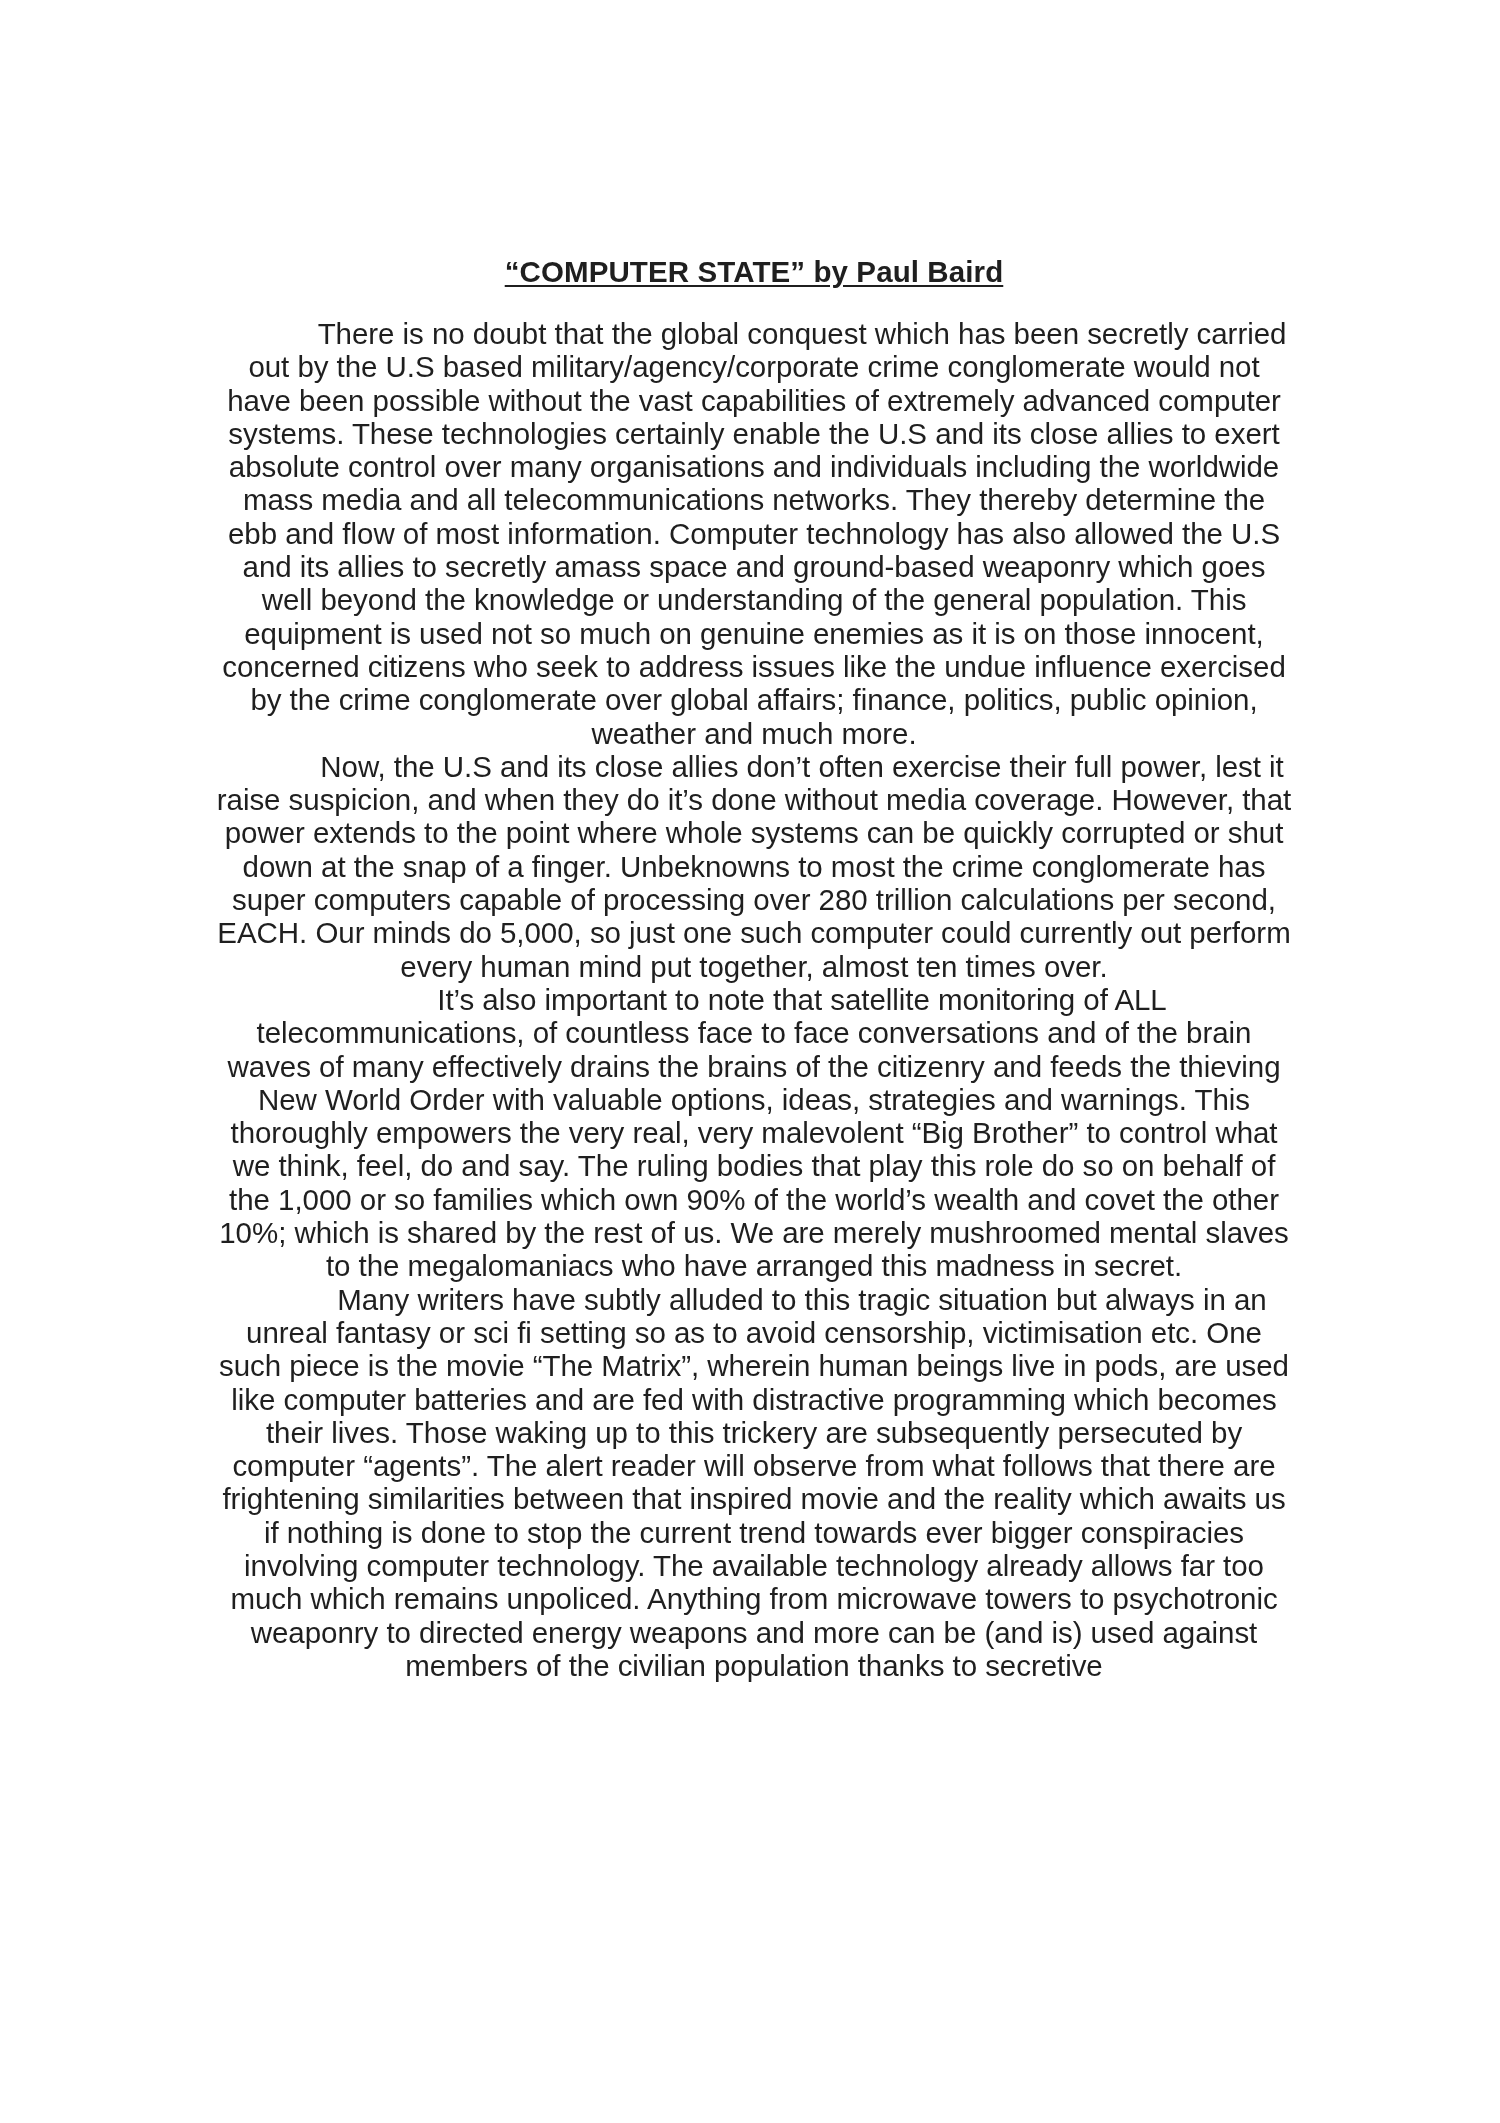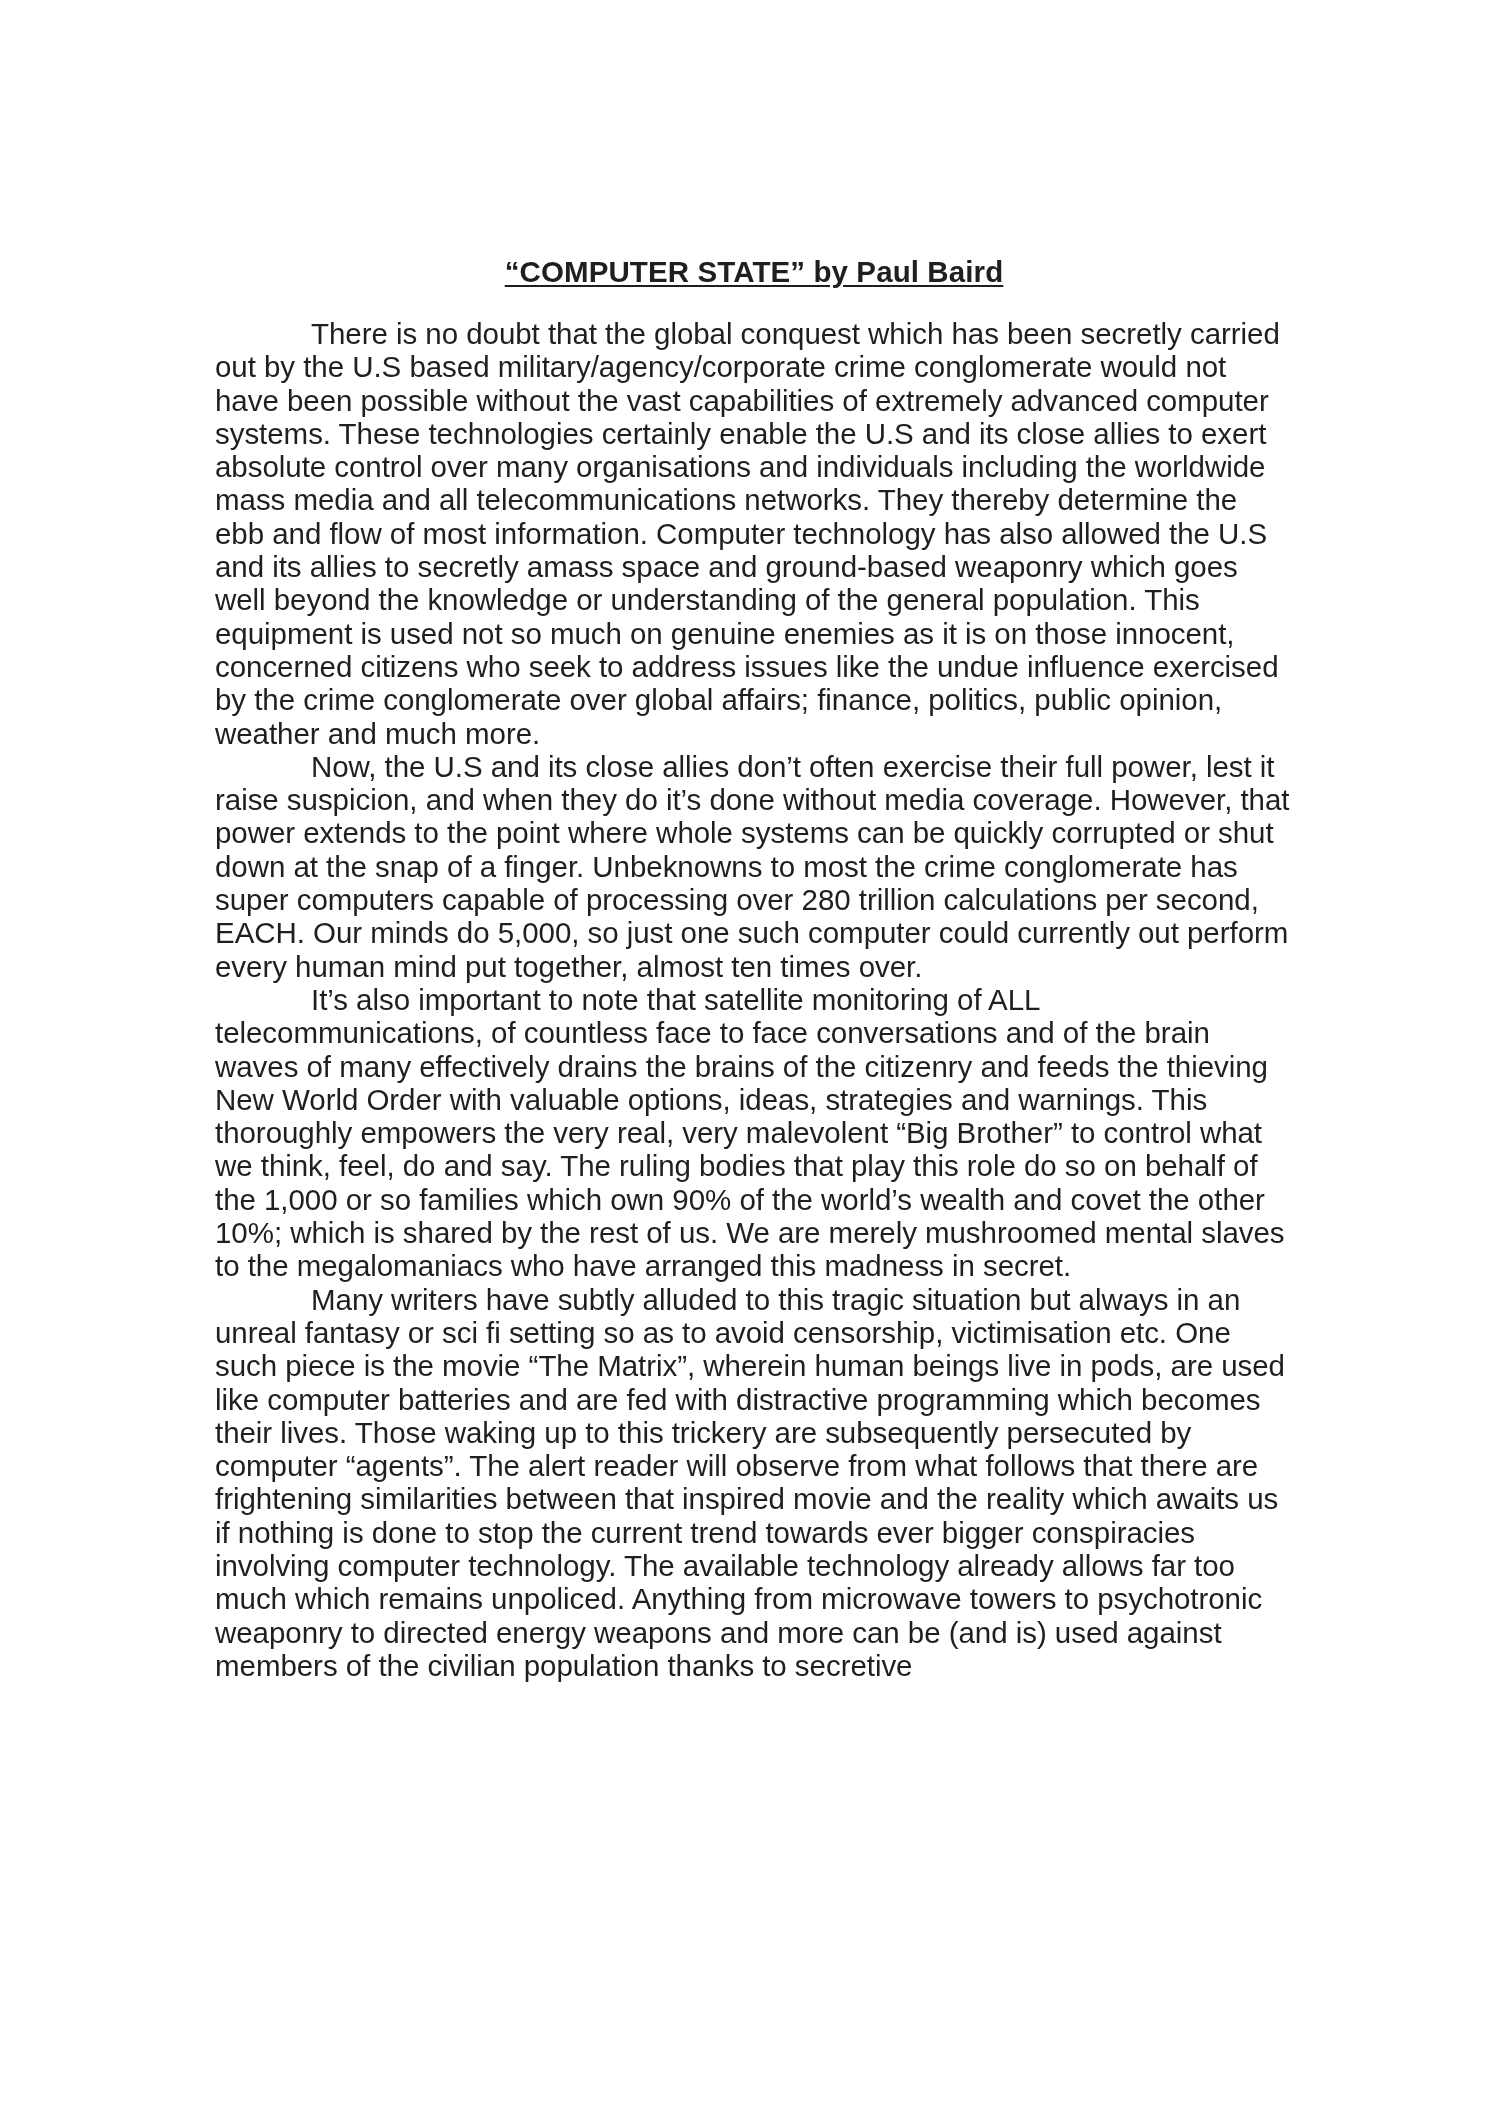--- a/index.html
+++ b/index.html
@@ -34,21 +34,21 @@
   }
   .doc-title .title-text {
     text-decoration: underline;
     text-underline-offset: 3px;
   }
   .body-par {
     font-size: 29.5px;
     line-height: 33.3px;
     color: #1f1f1f;
     margin: 0;
-    text-align: left;
+    text-align: center;
     text-indent: 96px;
     letter-spacing: -0.05px;
     word-spacing: 0px;
     -webkit-font-smoothing: antialiased;
   }
 </style>
 </head>
 <body>
 
 <div class="page">

